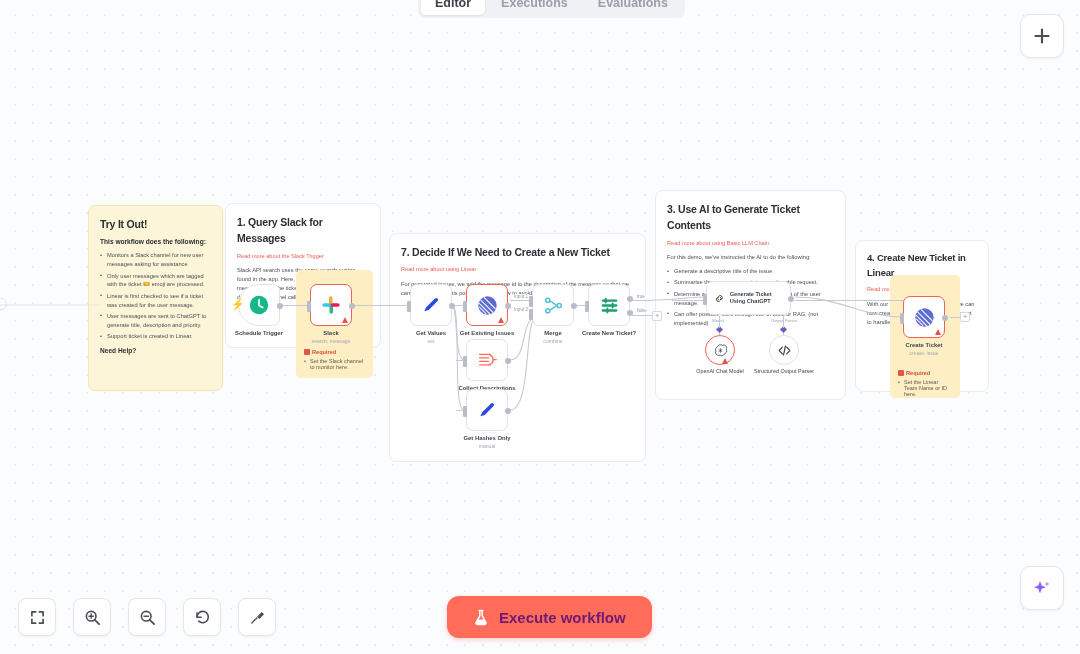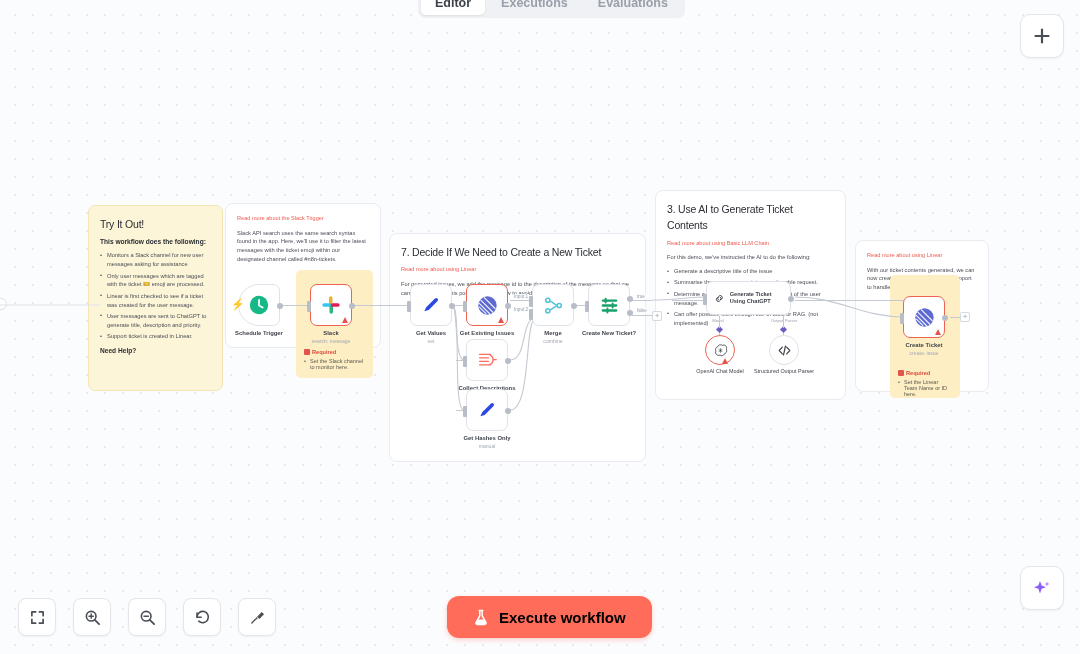--- a/index.html
+++ b/index.html
@@ -40,35 +40,35 @@
     cursor:pointer; box-shadow:0 1px 2px rgba(20,25,35,.05);
   }
   #add-node-btn { right:16px; top:14px; width:44px; height:44px; border-radius:10px; }
   #ai-assistant-btn { right:16px; bottom:44px; width:44px; height:44px; border-radius:10px; }
 
   .toolbar { position:absolute; left:18px; bottom:18px; display:flex; gap:17px; z-index:30;}
   .toolbar .fbtn { position:static; width:38px; height:38px; }
 
   #execute-btn {
     position:absolute; left:447px; bottom:16px; height:42px;
-    background:#ff6d5a; color:#000000; border:none; border-radius:12px;
+    background:#ff6d5a; color:#701a75; border:none; border-radius:12px;
     display:flex; align-items:center; gap:10px; padding:0 26px;
     font-size:15px; font-weight:600; cursor:pointer;
     font-family:"Liberation Sans", sans-serif;
     box-shadow:0 2px 5px rgba(255,109,90,.3);
   }
 
   
   .sticky {
     position:absolute; border-radius:7px; padding:10px 11px;
     font-size:6.2px; line-height:1.55; overflow:hidden;
   }
   .sticky.yellow { background:#fdf5d8; border:1px solid #f3e6b4; }
   .sticky.white  { background:#ffffff; border:1px solid #e9ebf0; }
-  .sticky h3 { font-size:10.5px; font-weight:400; letter-spacing:-0.2px; margin-bottom:5px; color:#2b2e34;}
+  .sticky h3 { font-size:10.5px; font-weight:700; letter-spacing:-0.2px; margin-bottom:5px; color:#2b2e34;}
   .sticky .link { color:#f05a4f; font-size:5.6px; display:block; margin-bottom:6px; text-decoration:none;}
   .sticky p { font-size:5.7px; color:#4a4e56; margin-bottom:5px; }
   .sticky ul { list-style:none; margin:0 0 5px 0; }
   .sticky li { font-size:5.7px; color:#4a4e56; padding-left:7px; position:relative; margin-bottom:2.5px;}
   .sticky li:before { content:"•"; position:absolute; left:0; top:-0.5px; }
   .sticky .subhead { font-size:6.6px; font-weight:700; color:#2b2e34; margin-bottom:4px;}
 
   
   .req-sticky { position:absolute; background:#fdeec4; border-radius:5px; padding:7px 8px; }
   .req-title { font-size:5.6px; font-weight:700; color:#d94b3b; display:flex; align-items:center; gap:2px;}
@@ -205,20 +205,21 @@
 
 <button id="execute-btn">
   <svg width="16" height="17" viewBox="0 0 16 17">
     <path d="M6.2 1.5h3.6M6.8 1.8v5L3.2 13.2a1.4 1.4 0 0 0 1.2 2.2h7.2a1.4 1.4 0 0 0 1.2-2.2L9.2 6.8v-5" stroke="#fff" stroke-width="1.5" fill="none" stroke-linecap="round" stroke-linejoin="round"></path>
     <path d="M4.6 10.5h6.8l1.6 2.7a1.4 1.4 0 0 1-1.2 2.2H4.2A1.4 1.4 0 0 1 3 13.2z" fill="#fff"></path>
   </svg>
   <span>Execute workflow</span>
 </button>
 
 <div class="frame sticky white" style="left:225px; top:203px; width:156px; height:145px;">
+  <h3>1. Query Slack for Messages</h3>
   <a class="link">Read more about the Slack Trigger</a>
   <p>Slack API search uses the same search syntax found in the app. Here, we'll use it to filter the latest messages with the ticket emoji within our designated channel called #n8n-tickets.</p>
 </div>
 
 <div class="frame sticky white" style="left:389px; top:233px; width:257px; height:229px;">
   <h3>7. Decide If We Need to Create a New Ticket</h3>
   <a class="link">Read more about using Linear</a>
   <p>For generated issues, we add the message id to the description of the message so that we can check them at this point in the workflow to avoid duplicates.</p>
 </div>
 
@@ -228,20 +229,21 @@
   <p>For this demo, we've instructed the AI to do the following:</p>
   <ul>
     <li>Generate a descriptive title of the issue</li>
     <li>Summarise the user message into an actionable request.</li>
     <li>Determine a priority based on tone and context of the user message.</li>
     <li>Can offer possible fixes through use of tools or RAG. (not implemented)</li>
   </ul>
 </div>
 
 <div class="frame sticky white" style="left:855px; top:240px; width:134px; height:152px;">
+  <h3 style="font-size:9.5px">4. Create New Ticket in Linear</h3>
   <a class="link">Read more about using Linear</a>
   <p>With our ticket contents generated, we can now create our ticket in Linear for support to handle.</p>
 </div>
 
 <div class="sticky yellow" style="left:88px; top:205px; width:135px; height:186px;">
   <h3>Try It Out!</h3>
   <div class="subhead">This workflow does the following:</div>
   <ul>
     <li>Monitors a Slack channel for new user messages asking for assistance</li>
     <li>Only user messages which are tagged with the ticket 🎫 emoji are processed.</li>

